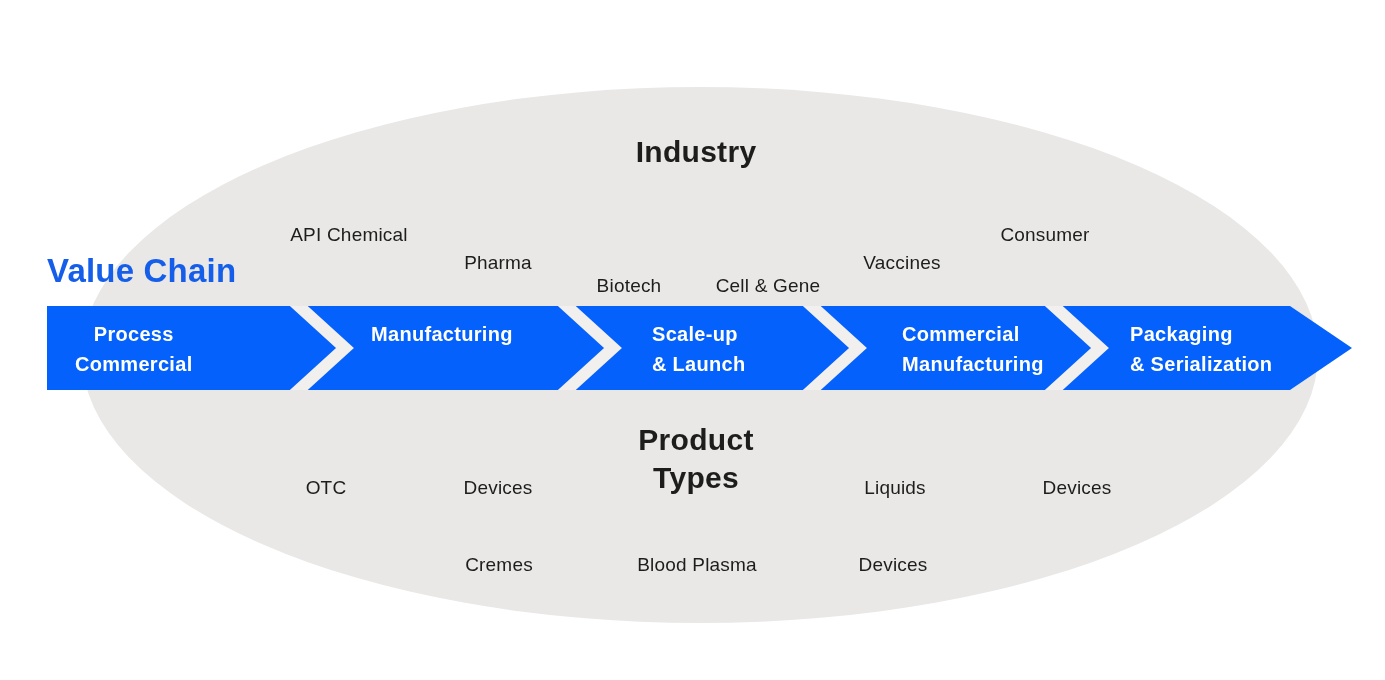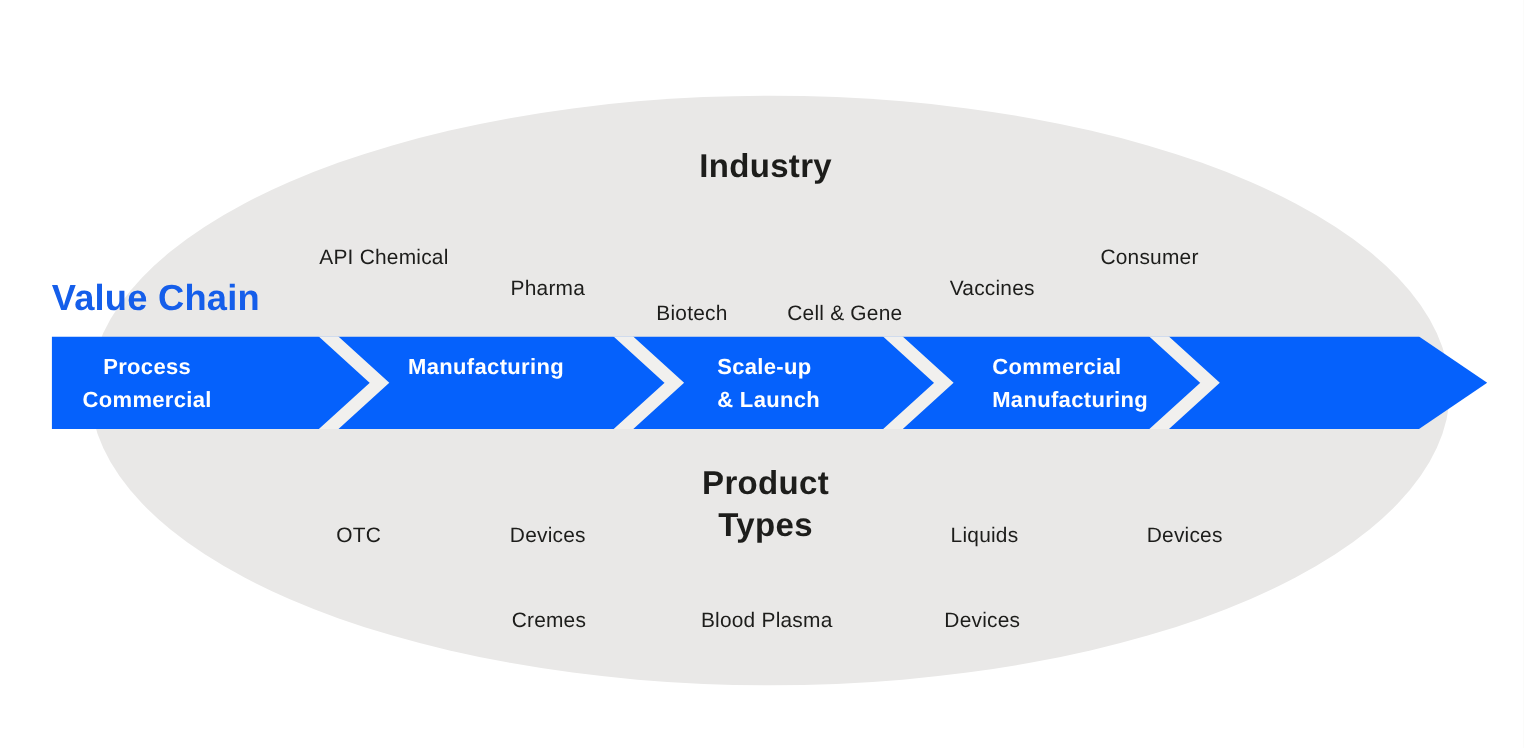--- a/index.html
+++ b/index.html
@@ -143,20 +143,24 @@
     <div>Manufacturing</div>
   </div>
   <div class="stage stage3">
     <div>Scale-up</div>
     <div>&amp; Launch</div>
   </div>
   <div class="stage stage4">
     <div>Commercial</div>
     <div>Manufacturing</div>
   </div>
+  <div class="stage stage5">
+    <div>Packaging</div>
+    <div>&amp; Serialization</div>
+  </div>
 
   <div class="section-title product-title">
     <div>Product</div>
     <div>Types</div>
   </div>
 
   <div class="label prod-otc">OTC</div>
   <div class="label prod-solids">Devices</div>
   <div class="label prod-liquids">Liquids</div>
   <div class="label prod-devices">Devices</div>

